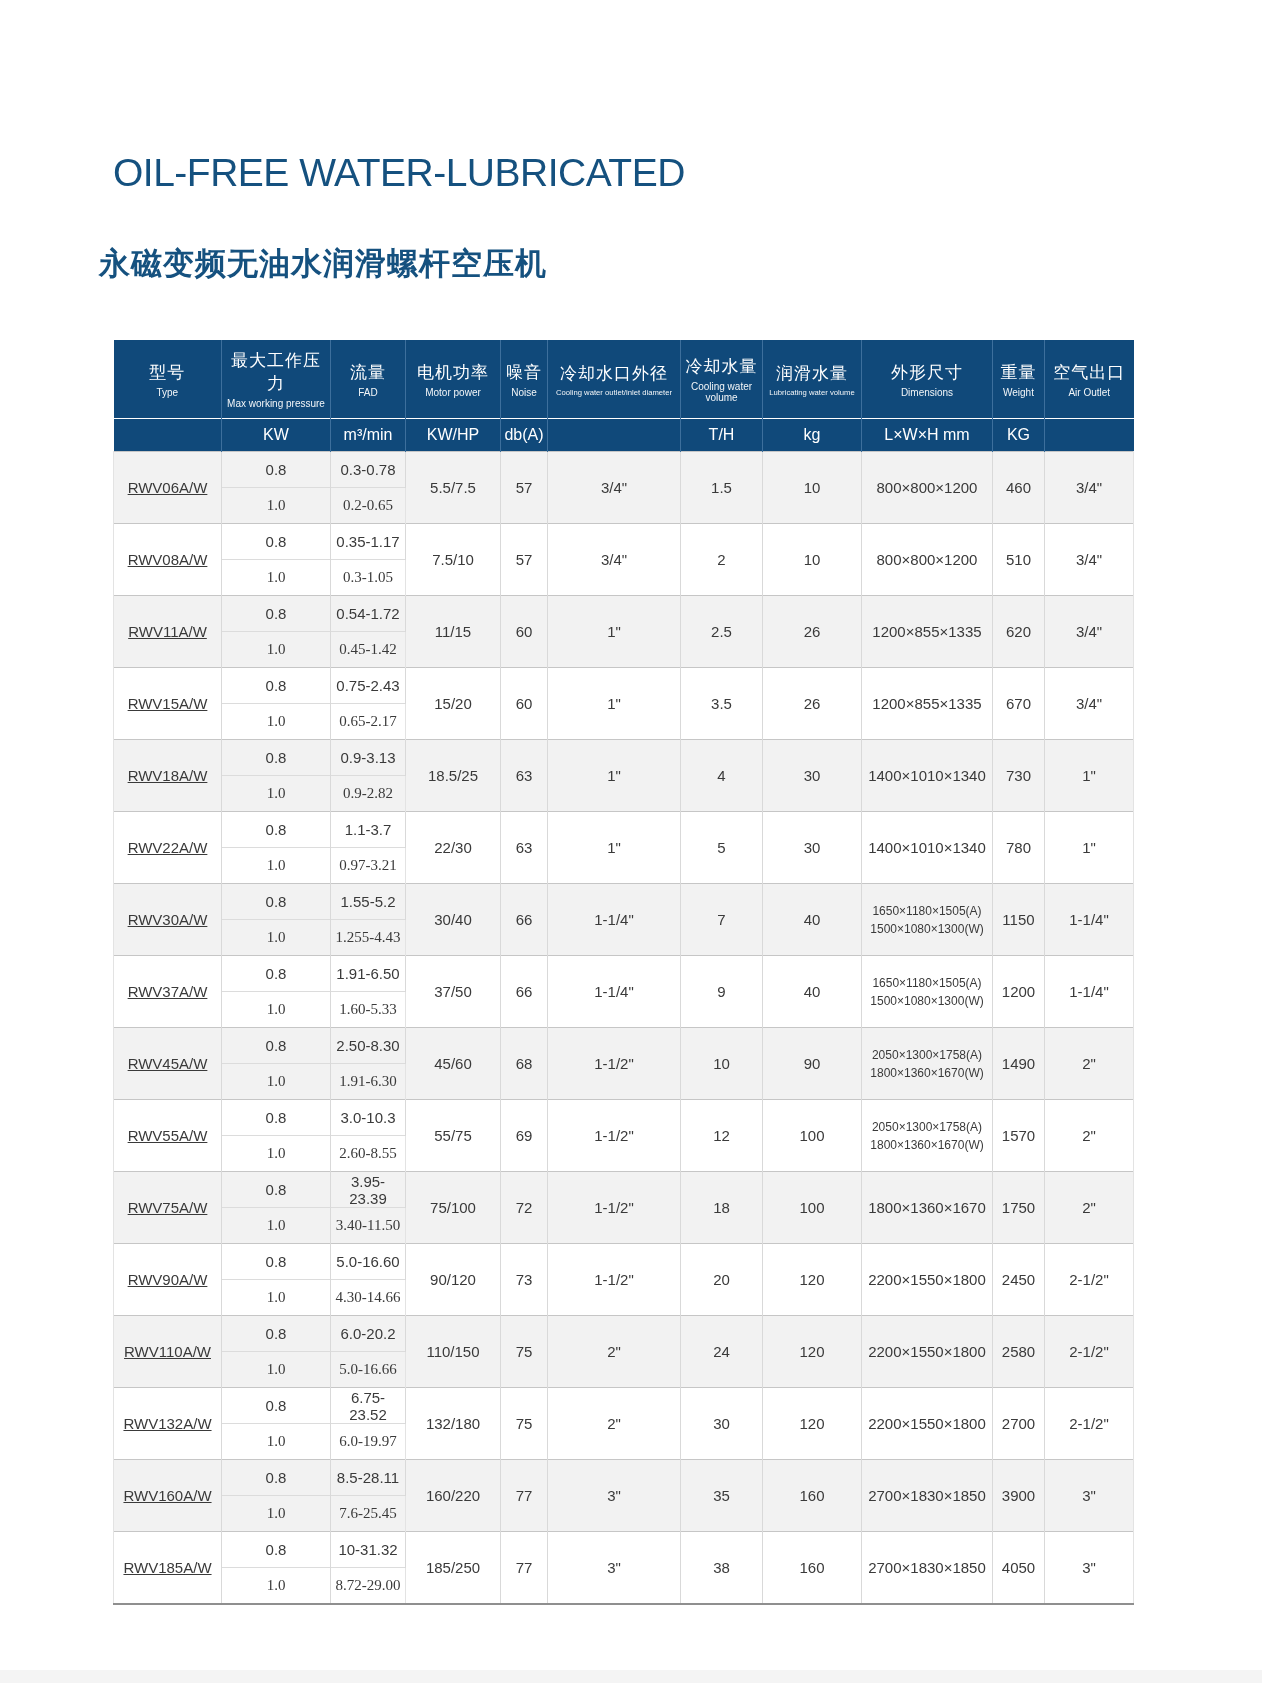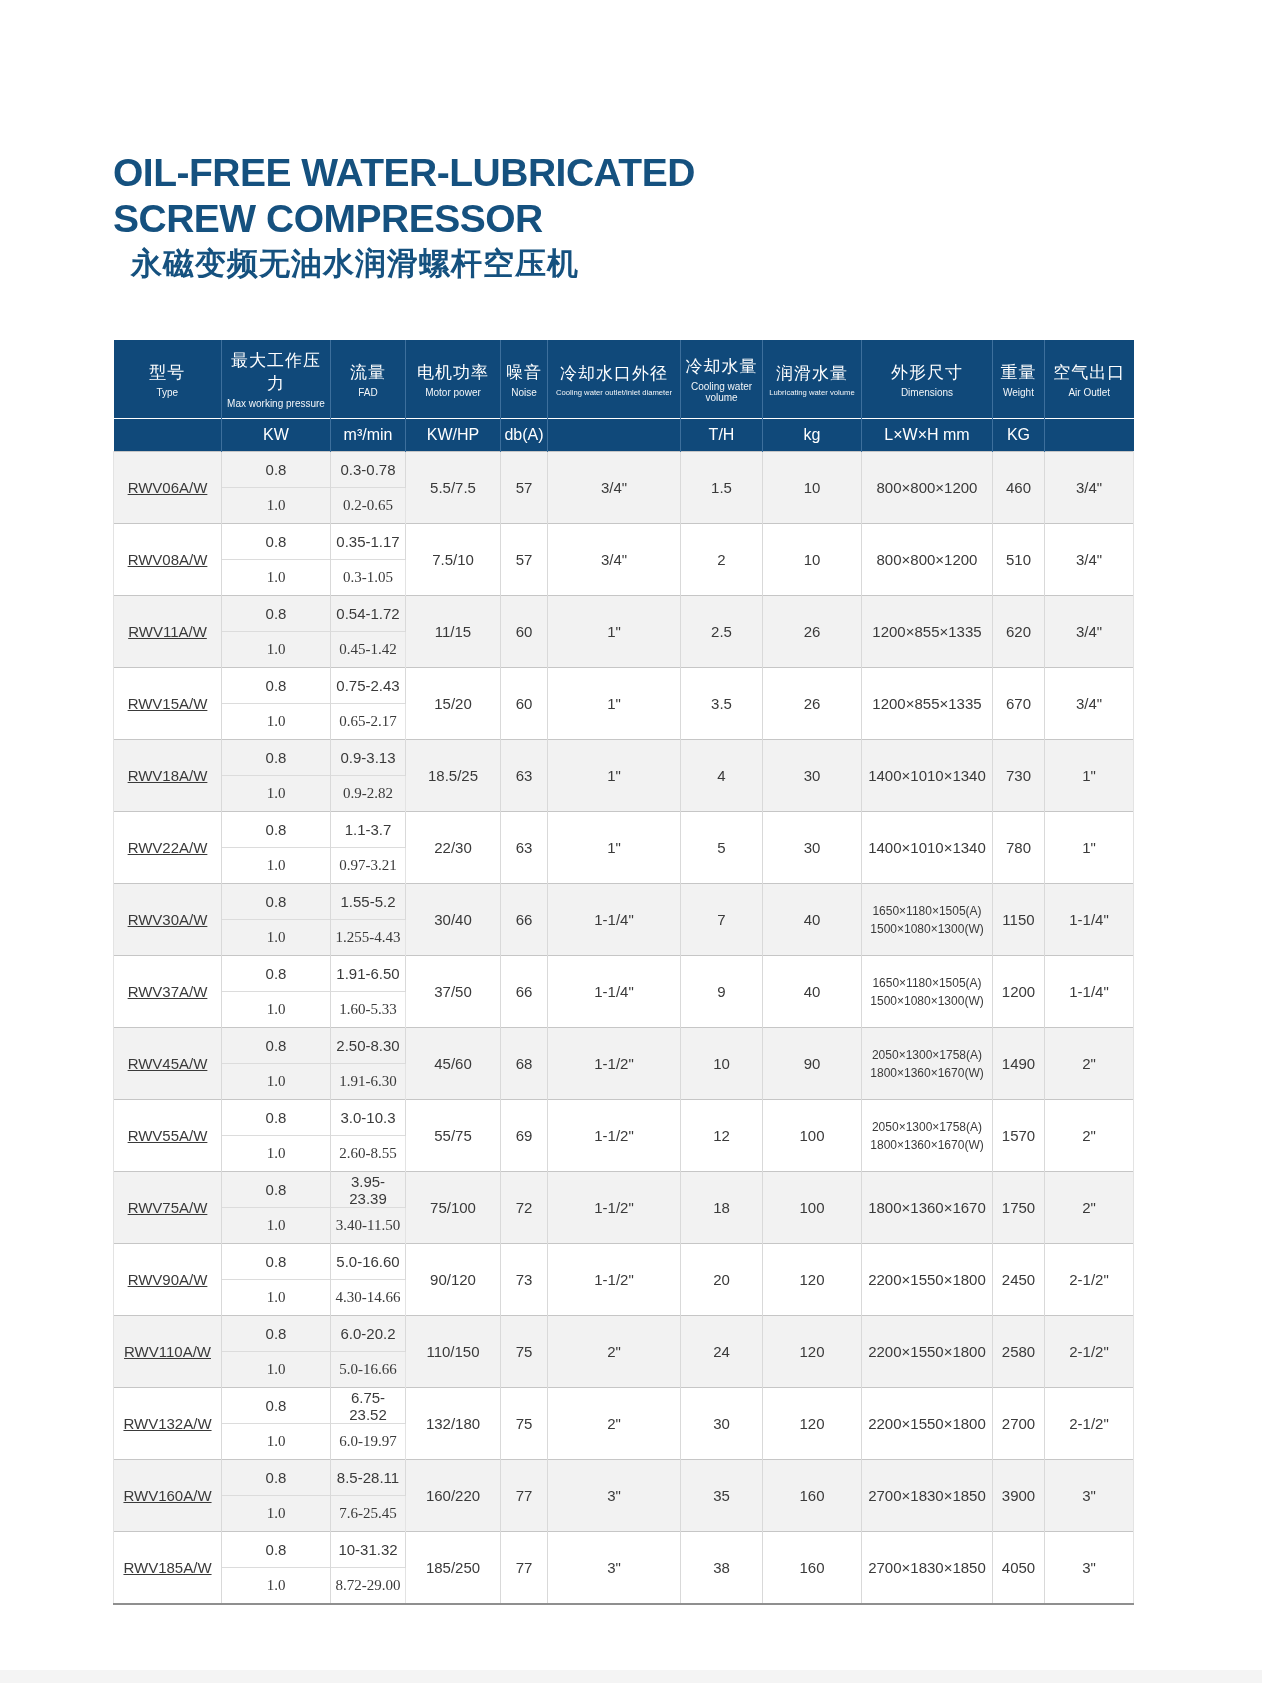--- a/index.html
+++ b/index.html
@@ -3,25 +3,25 @@
 <meta charset="utf-8">
 <style>
   html,body{margin:0;padding:0;}
   body{
     width:1262px;height:1683px;position:relative;background:#ffffff;
     font-family:"Liberation Sans","DejaVu Sans",sans-serif;
     -webkit-font-smoothing:antialiased;
   }
   .page-title{
     position:absolute;left:113px;top:150px;
-    font-size:39px;font-weight:bold;line-height:1.18;letter-spacing:-0.5px;
+    font-size:39px;font-weight:normal;line-height:1.18;letter-spacing:-0.5px;
     color:#15517F;
   }
   .page-subtitle{
-    position:absolute;left:131px;top:243px;
+    position:absolute;left:99px;top:243px;
     font-size:31px;font-weight:bold;letter-spacing:1px;
     color:#15517F;
   }
   .table-wrap{position:absolute;left:113px;top:340px;}
   table.spec-table{
     border-collapse:collapse;table-layout:fixed;width:1020px;
     border-bottom:2px solid #8f8f8f;
   }
   thead th{
     background:#10497A;color:#ffffff;font-weight:normal;
@@ -48,21 +48,20 @@
   td.model-cell{font-size:15px;text-decoration:underline;}
   .footer-strip{
     position:absolute;left:0;bottom:0;width:1262px;height:13px;background:#f4f4f4;
   }
 </style>
 </head>
 <body>
 
 <div class="page-title">
   <div>OIL-FREE WATER-LUBRICATED</div>
-  <div>SCREW COMPRESSOR</div>
 </div>
 <div class="page-subtitle">永磁变频无油水润滑螺杆空压机</div>
 
 <div class="table-wrap">
   <table class="spec-table">
     <colgroup>
       <col style="width:108px">
         <col style="width:109px">
         <col style="width:75px">
       <col style="width:95px">

